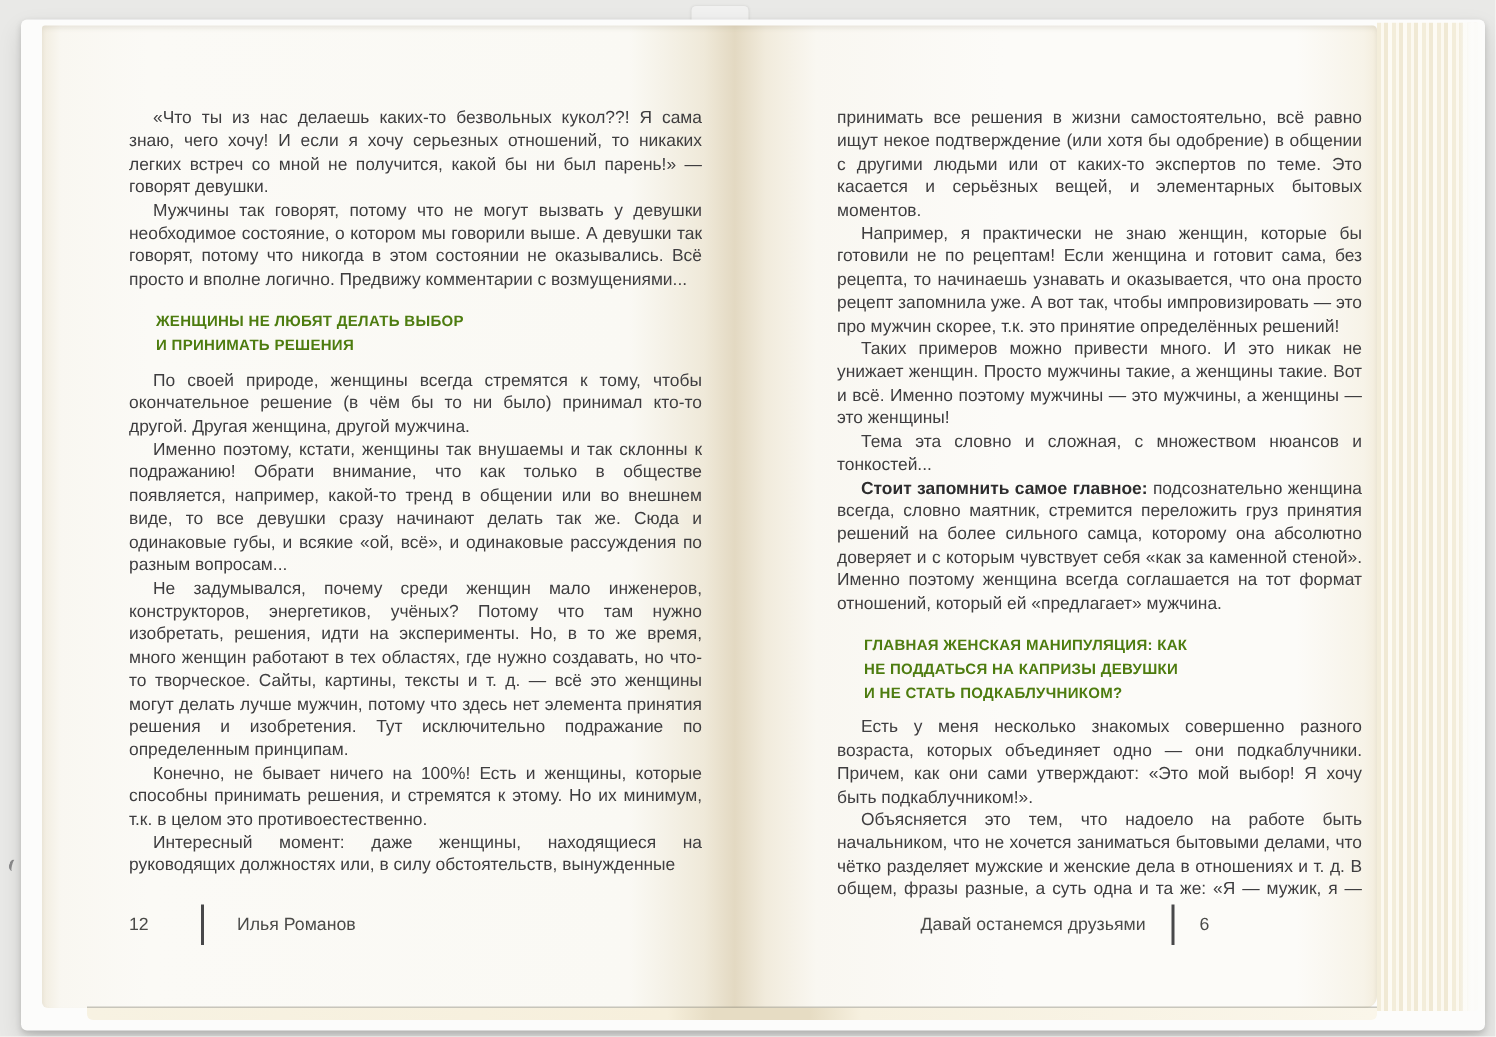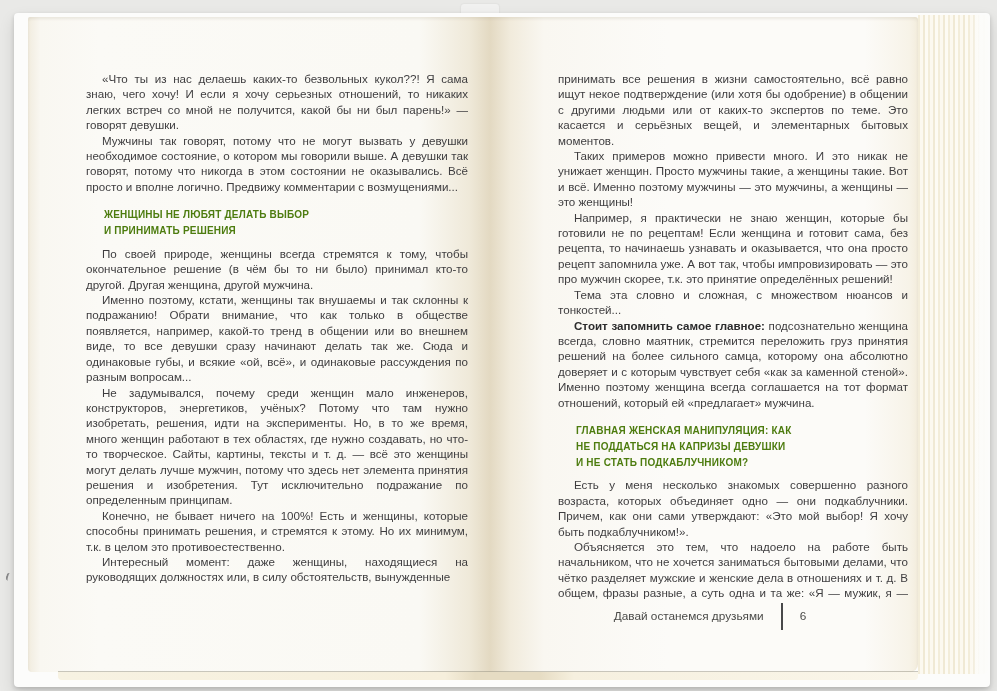--- a/index.html
+++ b/index.html
@@ -103,25 +103,30 @@
     <div class="section-heading">
       <span>ЖЕНЩИНЫ НЕ ЛЮБЯТ ДЕЛАТЬ ВЫБОР</span>
       <span>И ПРИНИМАТЬ РЕШЕНИЯ</span>
     </div>
     <p>По своей природе, женщины всегда стремятся к тому, чтобы окончательное решение (в чём бы то ни было) принимал кто-то другой. Другая женщина, другой мужчина.</p>
     <p>Именно поэтому, кстати, женщины так внушаемы и так склонны к подражанию! Обрати внимание, что как только в обществе появляется, например, какой-то тренд в общении или во внешнем виде, то все девушки сразу начинают делать так же. Сюда и одинаковые губы, и всякие «ой, всё», и одинаковые рассуждения по разным вопросам...</p>
     <p>Не задумывался, почему среди женщин мало инженеров, конструкторов, энергетиков, учёных? Потому что там нужно изобретать, решения, идти на эксперименты. Но, в то же время, много женщин работают в тех областях, где нужно создавать, но что-то творческое. Сайты, картины, тексты и т. д. — всё это женщины могут делать лучше мужчин, потому что здесь нет элемента принятия решения и изобретения. Тут исключительно подражание по определенным принципам.</p>
     <p>Конечно, не бывает ничего на 100%! Есть и женщины, которые способны принимать решения, и стремятся к этому. Но их минимум, т.к. в целом это противоестественно.</p>
     <p>Интересный момент: даже женщины, находящиеся на руководящих должностях или, в силу обстоятельств, вынужденные</p>
   </div>
+  <div class="footer left">
+    <span class="num">12</span>
+    <span class="divider"></span>
+    <span>Илья Романов</span>
+  </div>
 
   <div class="page-text right">
     <p class="no-indent">принимать все решения в жизни самостоятельно, всё равно ищут некое подтверждение (или хотя бы одобрение) в общении с другими людьми или от каких-то экспертов по теме. Это касается и серьёзных вещей, и элементарных бытовых моментов.</p>
+    <p>Например, я практически не знаю женщин, которые бы готовили не по рецептам! Если женщина и готовит сама, без рецепта, то начинаешь узнавать и оказывается, что она просто рецепт запомнила уже. А вот так, чтобы импровизировать — это про мужчин скорее, т.к. это принятие определённых решений!</p>
     <p>Таких примеров можно привести много. И это никак не унижает женщин. Просто мужчины такие, а женщины такие. Вот и всё. Именно поэтому мужчины — это мужчины, а женщины — это женщины!</p>
-    <p>Например, я практически не знаю женщин, которые бы готовили не по рецептам! Если женщина и готовит сама, без рецепта, то начинаешь узнавать и оказывается, что она просто рецепт запомнила уже. А вот так, чтобы импровизировать — это про мужчин скорее, т.к. это принятие определённых решений!</p>
     <p>Тема эта словно и сложная, с множеством нюансов и тонкостей...</p>
     <p><b class="lead">Стоит запомнить самое главное:</b><span> подсознательно женщина всегда, словно маятник, стремится переложить груз принятия решений на более сильного самца, которому она абсолютно доверяет и с которым чувствует себя «как за каменной стеной». Именно поэтому женщина всегда соглашается на тот формат отношений, который ей «предлагает» мужчина.</span></p>
     <div class="section-heading">
       <span>ГЛАВНАЯ ЖЕНСКАЯ МАНИПУЛЯЦИЯ: КАК</span>
       <span>НЕ ПОДДАТЬСЯ НА КАПРИЗЫ ДЕВУШКИ</span>
       <span>И НЕ СТАТЬ ПОДКАБЛУЧНИКОМ?</span>
     </div>
     <p>Есть у меня несколько знакомых совершенно разного возраста, которых объединяет одно — они подкаблучники. Причем, как они сами утверждают: «Это мой выбор! Я хочу быть подкаблучником!».</p>
     <p>Объясняется это тем, что надоело на работе быть начальником, что не хочется заниматься бытовыми делами, что чётко разделяет мужские и женские дела в отношениях и т. д. В общем, фразы разные, а суть одна и та же: «Я — мужик, я — сила, я —</p>
   </div>

